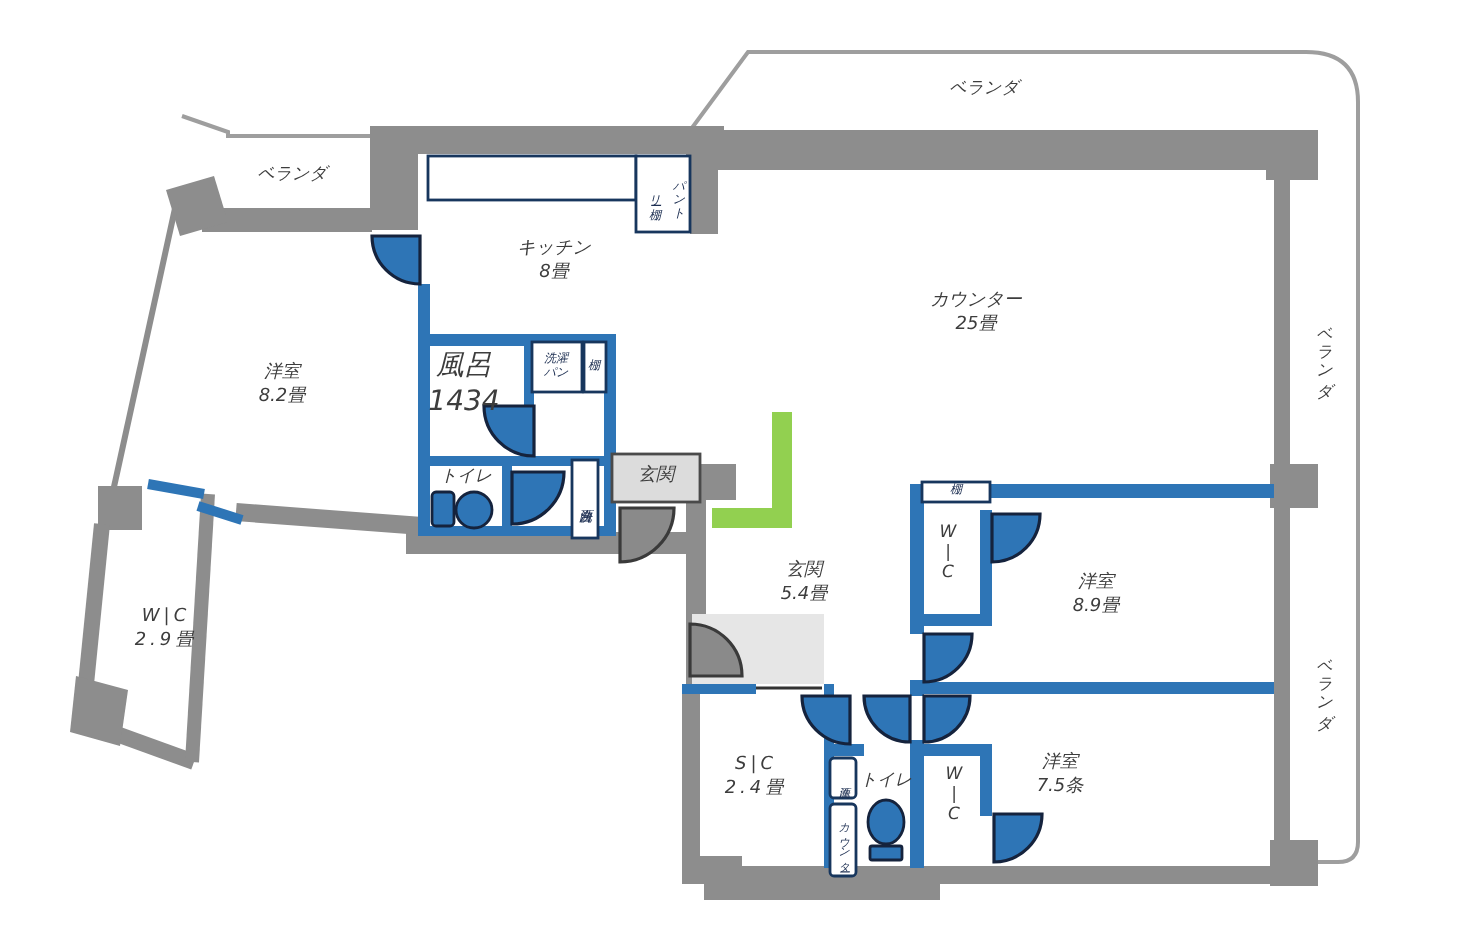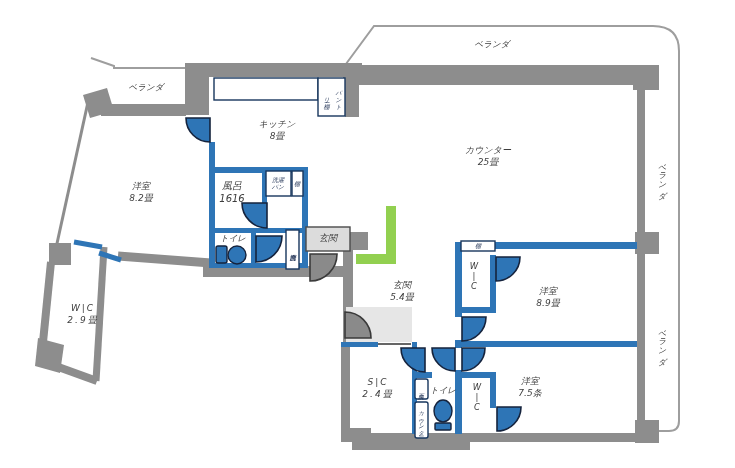--- a/index.html
+++ b/index.html
@@ -141,23 +141,23 @@
     <span>8畳</span>
   </div>
   <div class="lbl" style="left:141px;top:193px;">
     <span>洋室</span>
     <span>8.2畳</span>
   </div>
   <div class="lbl wide" style="left:83px;top:315px;">
     <span>W|C</span>
     <span>2.9畳</span>
   </div>
-  <div class="lbl" style="left:232px;top:192px;font-size:10px;">
+  <div class="lbl" style="left:232px;top:192px;font-size:14px;">
     <span>風呂</span>
-    <span>1616</span>
+    <span>1434</span>
   </div>
   <div class="lbl" style="left:233px;top:239px;font-size:8.5px;">トイレ</div>
   <div class="lbl" style="left:328px;top:239px;font-size:9px;">玄関</div>
   <div class="lbl" style="left:402px;top:292px;">
     <span>玄関</span>
     <span>5.4畳</span>
   </div>
   <div class="lbl wide" style="left:378px;top:389px;">
     <span>S|C</span>
     <span>2.4畳</span>

